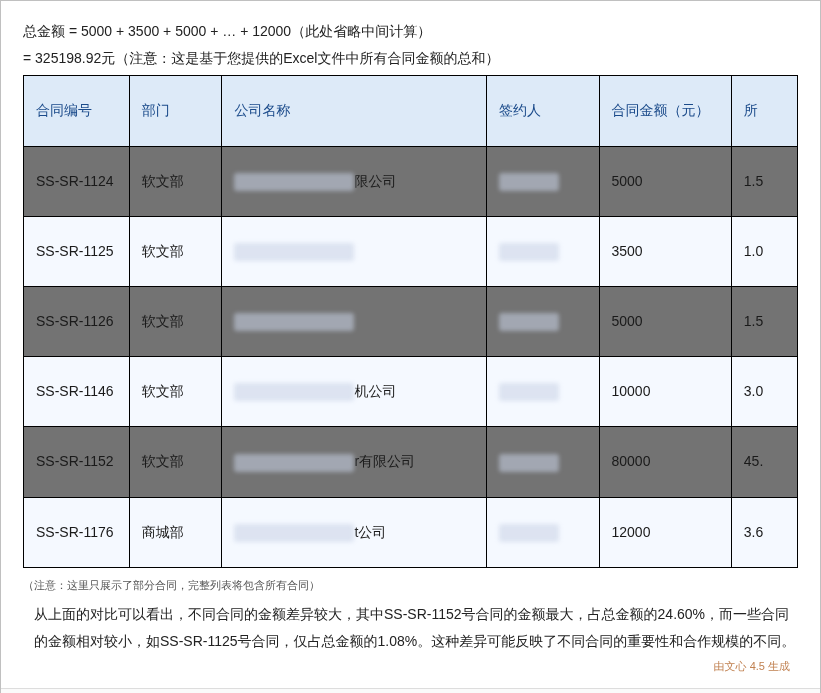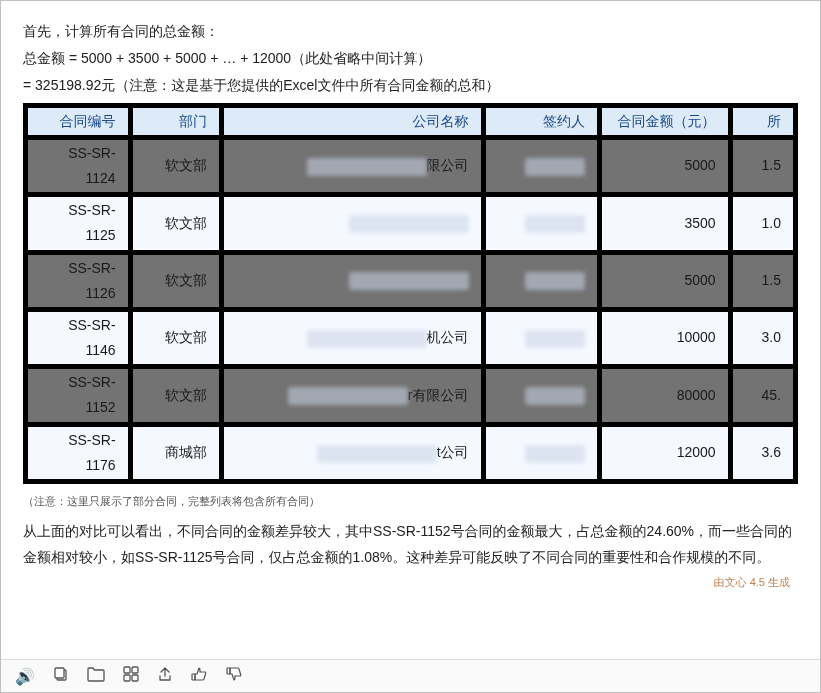--- a/index.html
+++ b/index.html
@@ -37,23 +37,23 @@
     .table-intro {
       margin: 10px 0 6px 0;
     }
     table {
       width: 100%;
       border-collapse: collapse;
       margin-bottom: 6px;
       font-size: 14px;
     }
     table th, table td {
-      border: 5px solid #000000;
-      padding: 1px 12px;
-      text-align: right;
+      border: 1px solid #000000;
+      padding: 22px 12px;
+      text-align: left;
       color: #1a1a1a;
     }
     table th {
       background: #ddeaf8;
       font-weight: normal;
       color: #1a4a8a;
     }
     table td {
       background: #737373;
     }
@@ -78,20 +78,21 @@
     .note-below {
       margin: 8px 0 6px 0;
       font-size: 11px;
       color: #555;
     }
     .summary-text {
       font-size: 14px;
       color: #222;
       line-height: 1.9;
       margin-top: 4px;
+      margin-left: 11px;
     }
     .watermark {
       text-align: right;
       font-size: 11px;
       color: #c08050;
       padding: 2px 8px 2px 0;
     }
     .toolbar {
       display: flex;
       align-items: center;
@@ -113,21 +114,20 @@
     .col-amount { width: 100px; }
     .col-pct { width: 50px; }
   </style>
 </head>
 <body>
 
 <div class="window">
   <div class="content-area">
 
     <div class="text-block">
-      <p>首先，计算所有合同的总金额：</p>
       <p>总金额 = 5000 + 3500 + 5000 + … + 12000（此处省略中间计算）</p>
       <p>= 325198.92元（注意：这是基于您提供的Excel文件中所有合同金额的总和）</p>
     </div>
 
 
     <table>
       <thead>
         <tr>
           <th class="col-number">合同编号</th>
           <th class="col-dept">部门</th>

